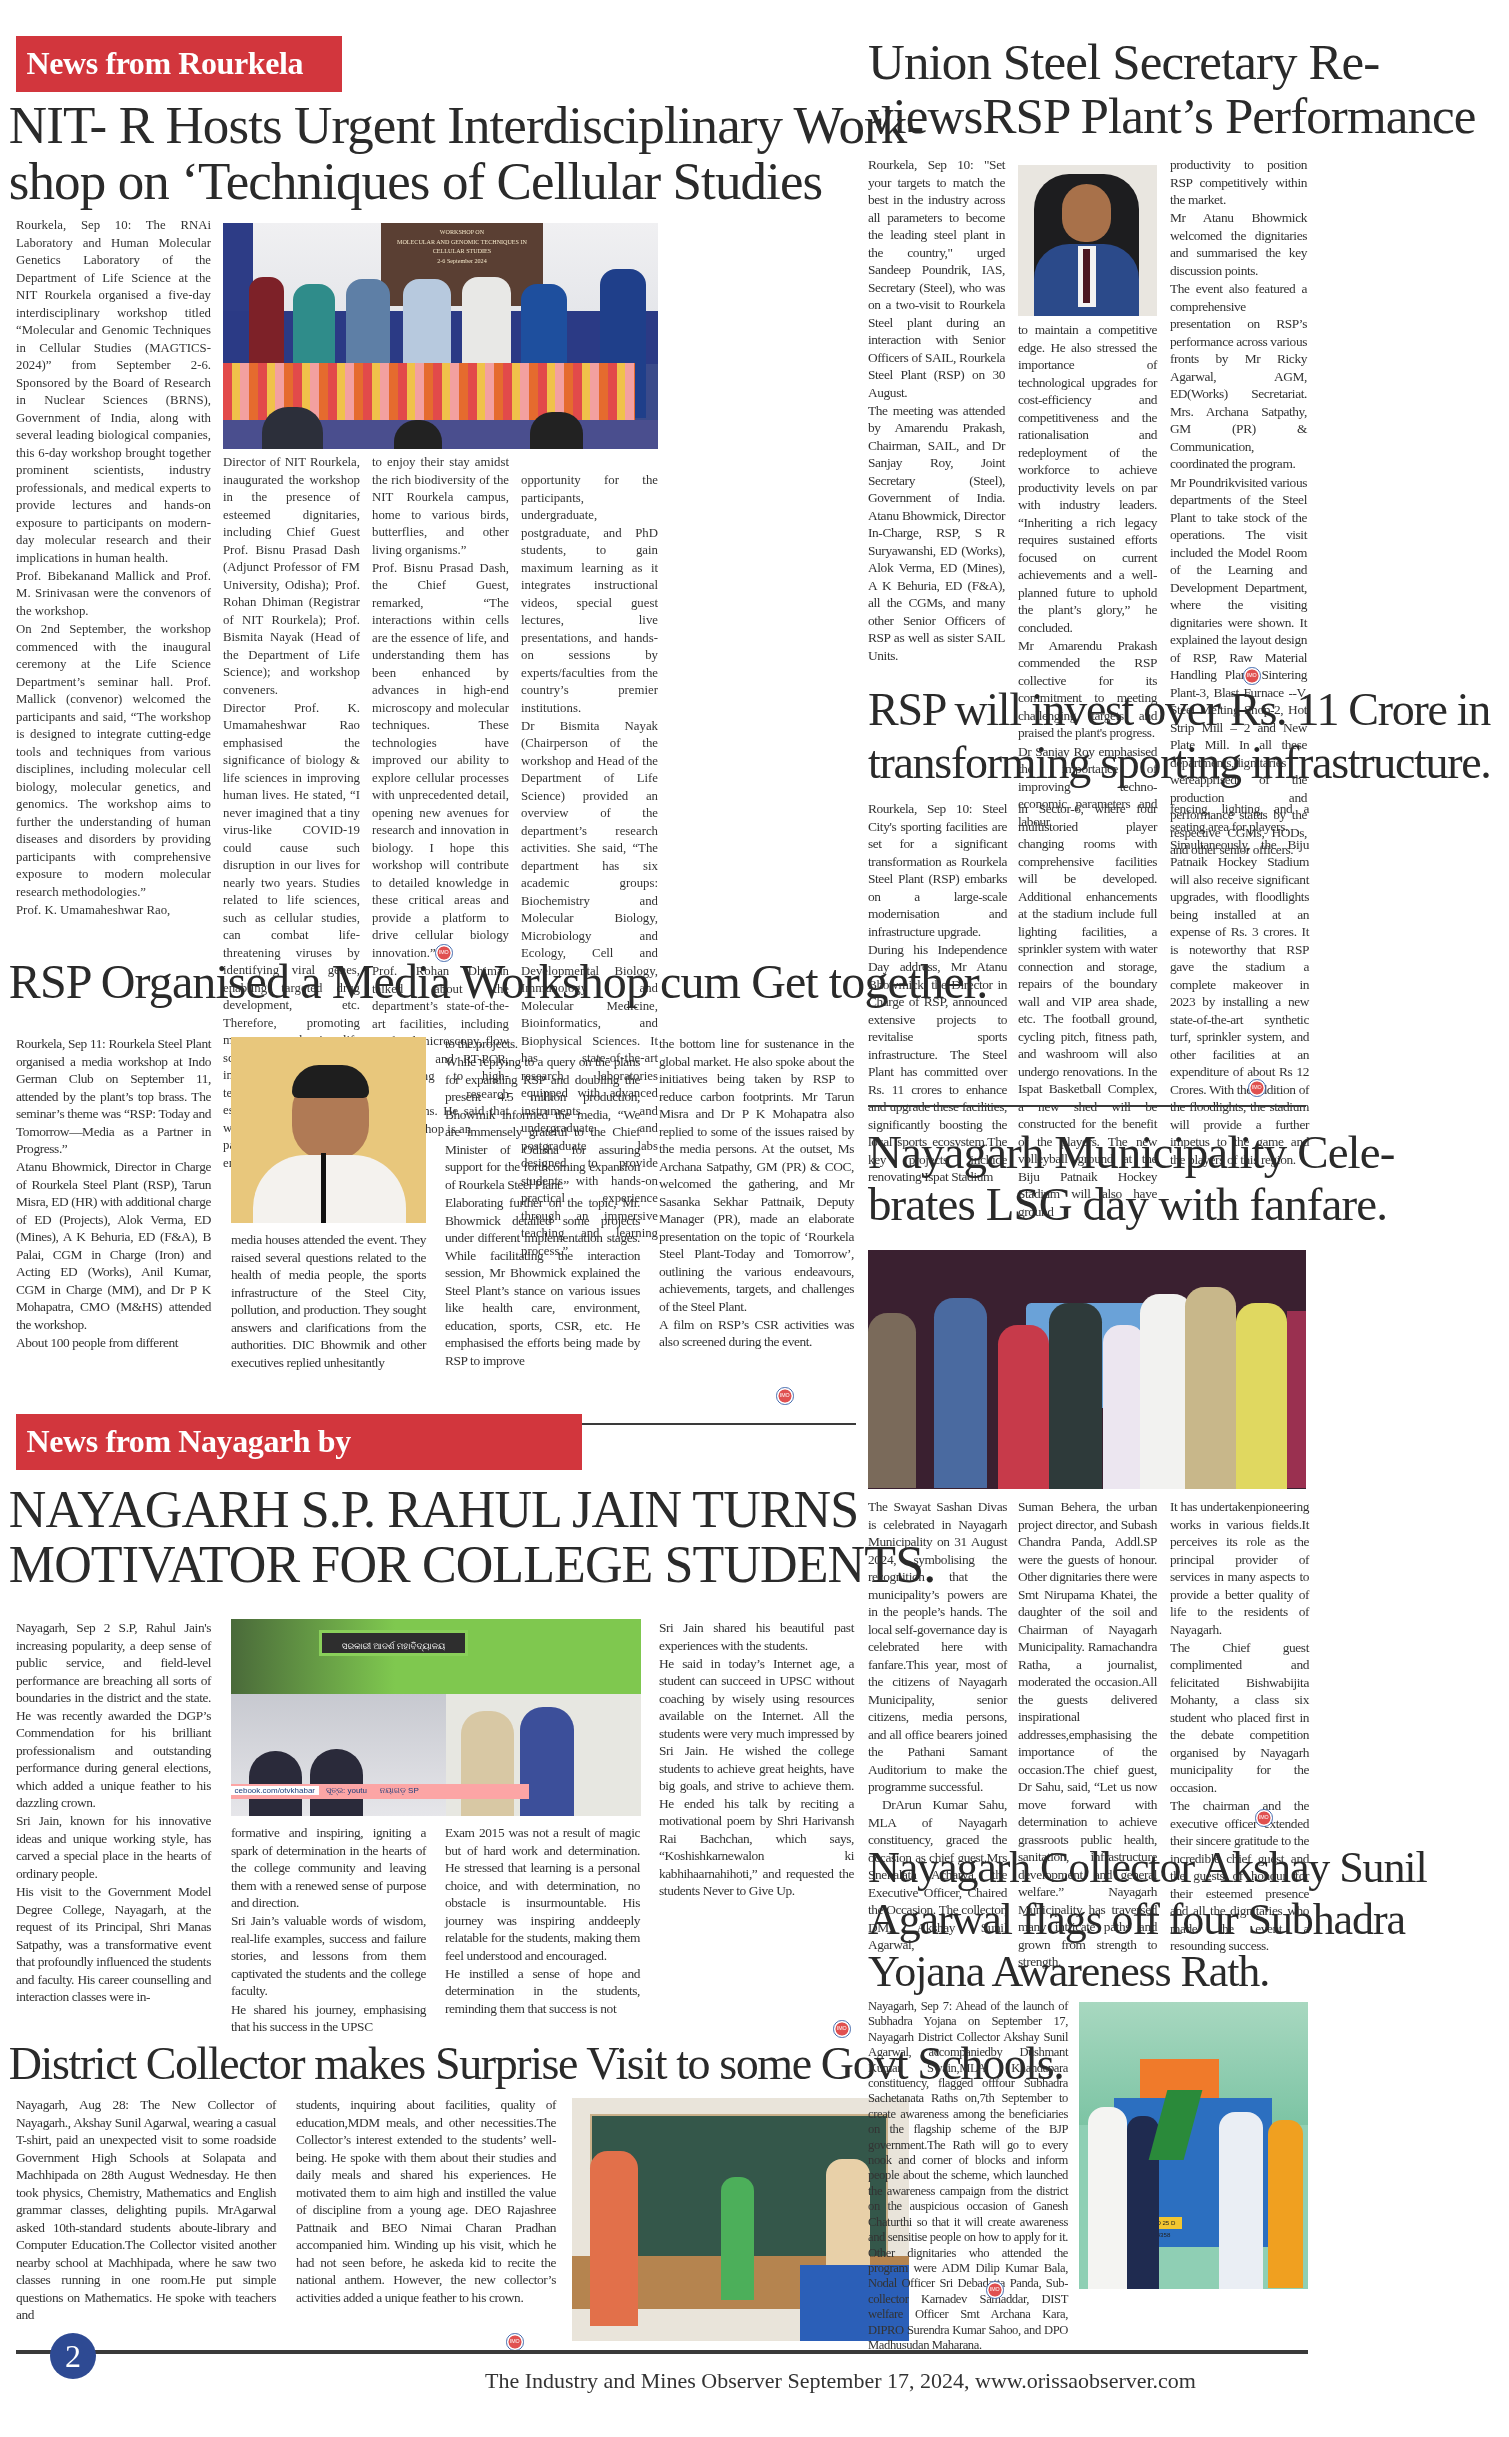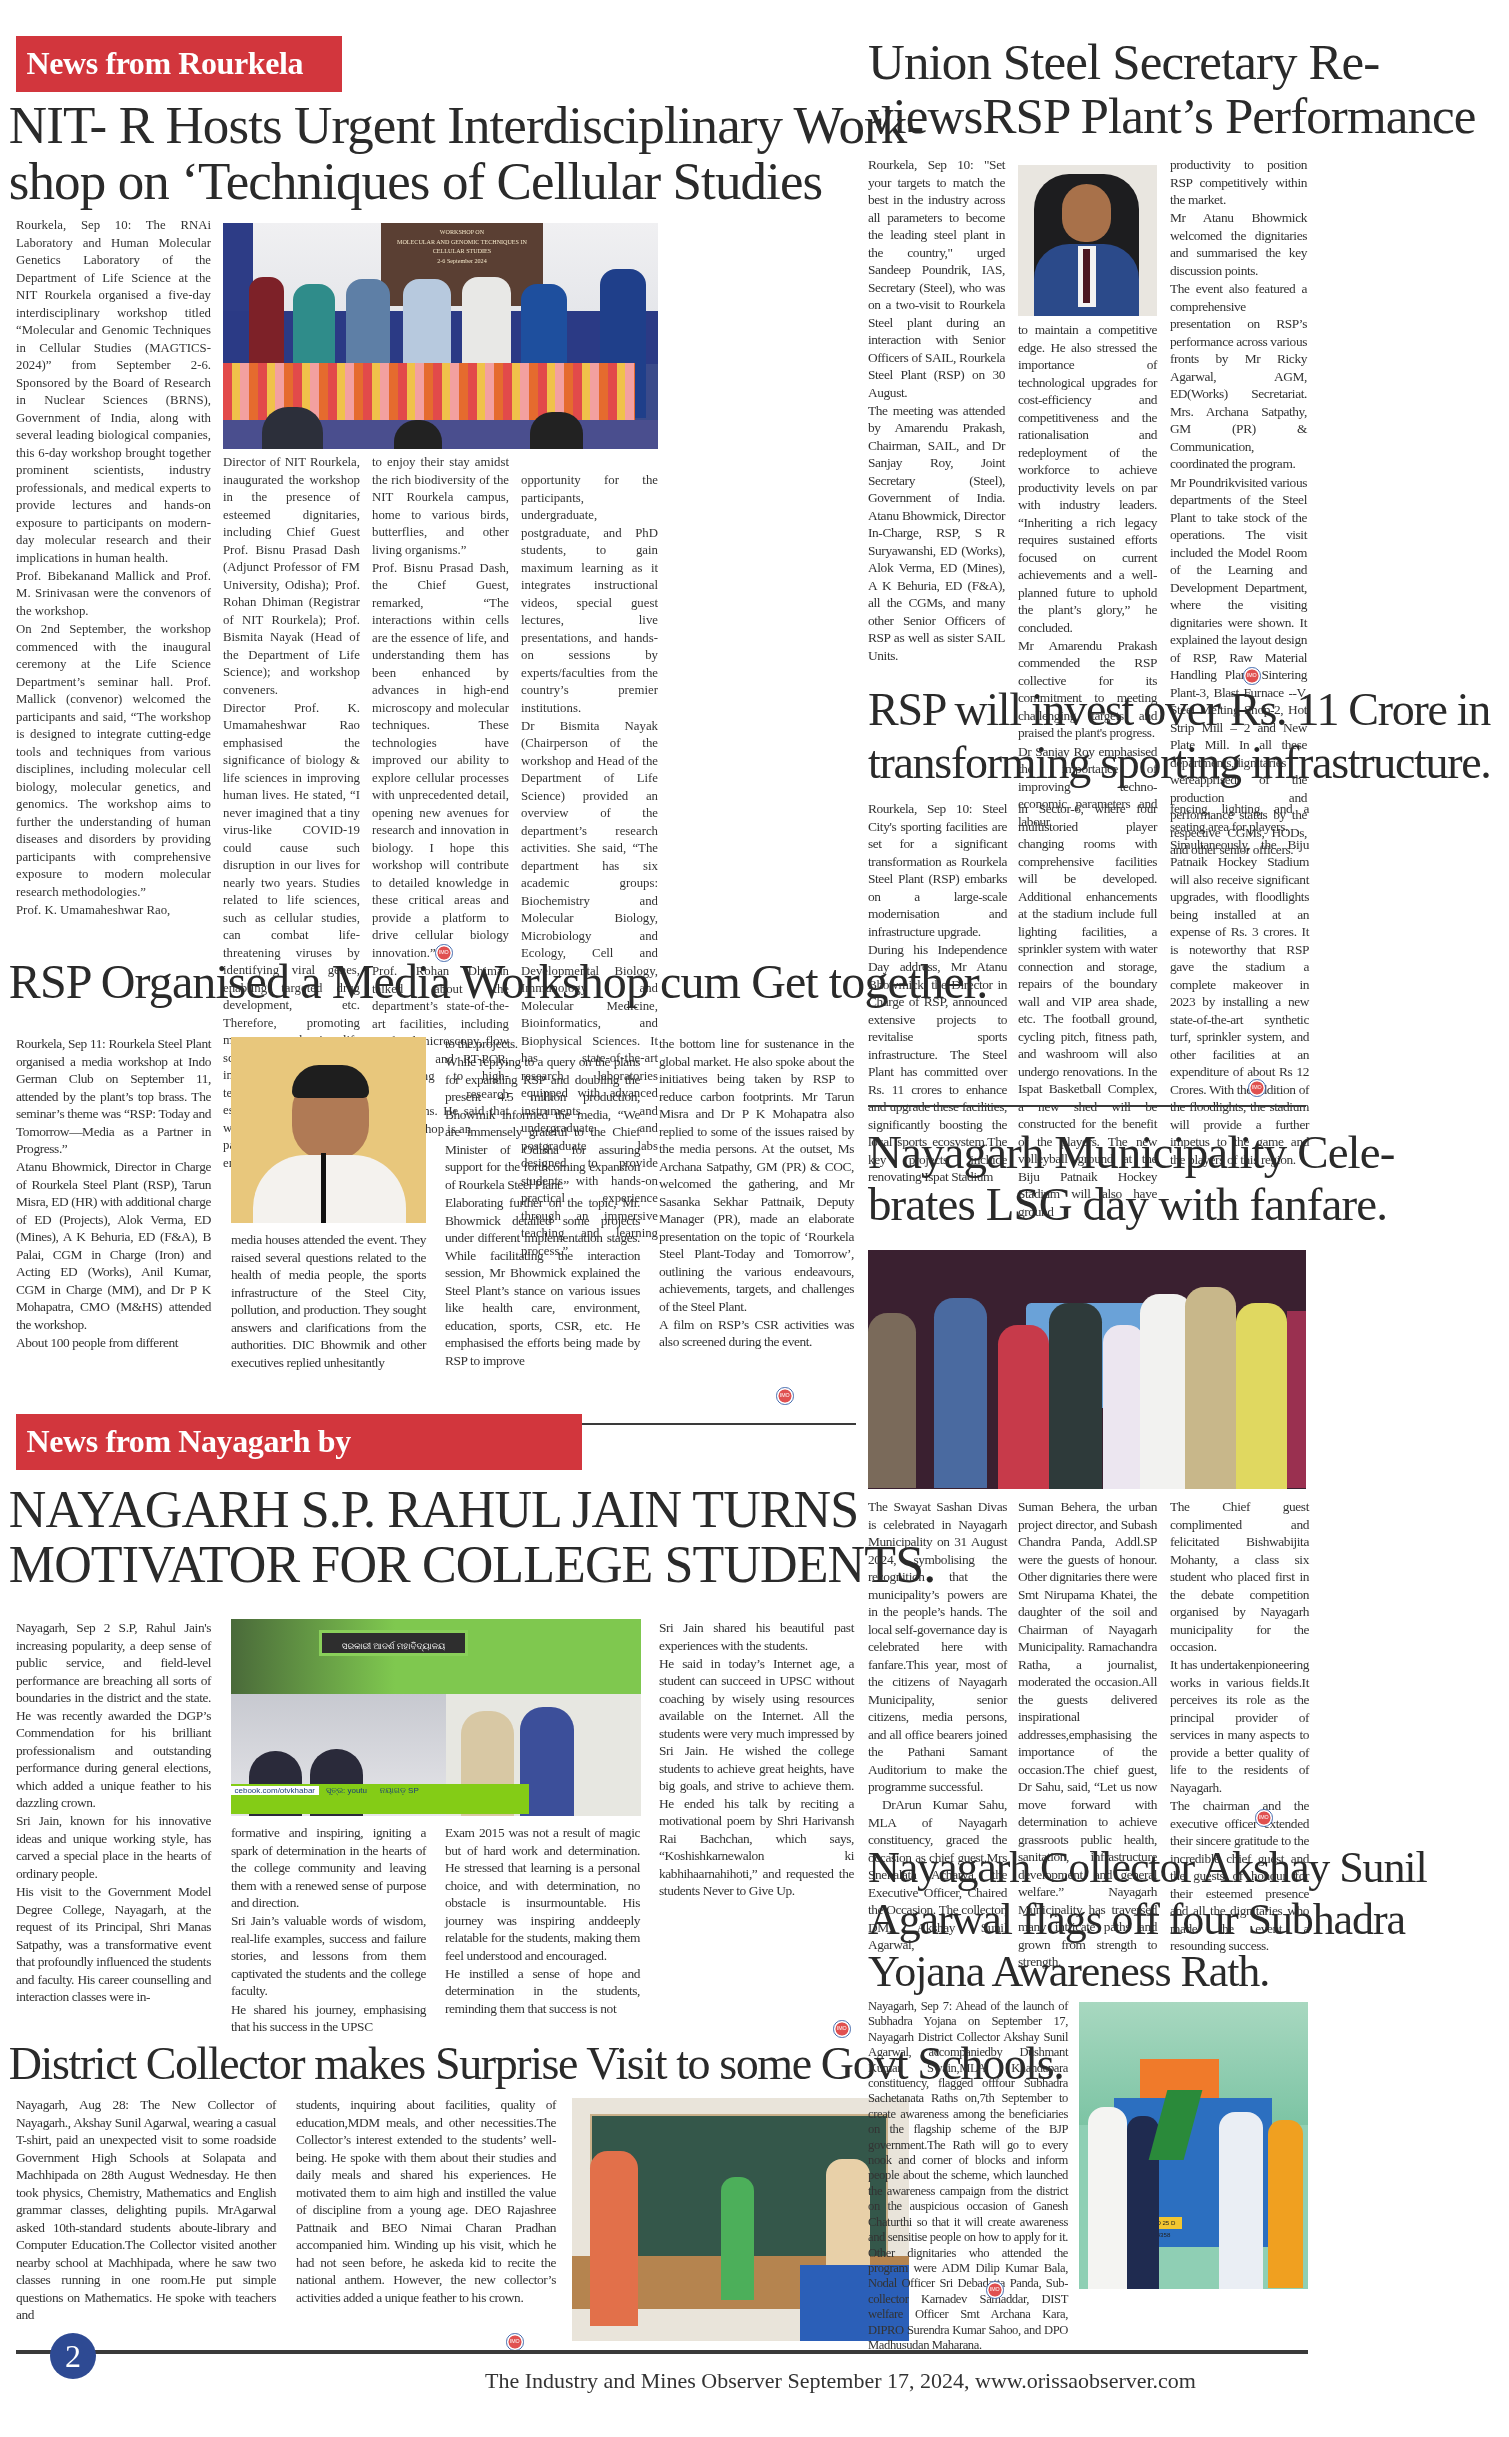--- a/index.html
+++ b/index.html
@@ -130,21 +130,21 @@
   <div style="position:absolute;left:0;top:0;width:410px;height:75px;background:linear-gradient(90deg,#4a6a3a,#7fc84f 40%,#7fc84f);"></div>
   <div style="position:absolute;left:88px;top:10.5px;width:149px;height:26px;background:#2e2e2e;color:#fff;font-size:8.8px;line-height:26px;text-align:center;border:3.5px solid #8ad05a;">
     <span>ସରକାରୀ ଆଦର୍ଶ ମହାବିଦ୍ୟାଳୟ</span>
   </div>
   <div style="position:absolute;left:0;top:75px;width:215px;height:123px;background:linear-gradient(#c7c9d0,#e6e6ea);"></div>
   <div style="position:absolute;left:17.5px;top:132px;width:53px;height:66px;background:#2a2a3a;border-radius:26px 26px 0 0;"></div>
   <div style="position:absolute;left:79px;top:130px;width:53px;height:68px;background:#2a2a3a;border-radius:26px 26px 0 0;"></div>
   <div style="position:absolute;left:215px;top:75px;width:195px;height:123px;background:#e7e7e1;"></div>
   <div style="position:absolute;left:230px;top:92px;width:53px;height:105px;background:#d8c8a4;border-radius:23px 23px 0 0;"></div>
   <div style="position:absolute;left:289px;top:88px;width:54px;height:110px;background:#3c4f9a;border-radius:23px 23px 0 0;"></div>
-  <div style="position:absolute;left:0;top:165px;width:298px;height:30px;background:#84cc16;font-family:'Liberation Sans',sans-serif;font-size:8px;line-height:14px;color:#1a3b7a;white-space:nowrap;">
+  <div style="position:absolute;left:0;top:165px;width:298px;height:15px;background:#fca5a5;font-family:'Liberation Sans',sans-serif;font-size:8px;line-height:14px;color:#1a3b7a;white-space:nowrap;">
     <span style="background:#fff;padding:0 3.5px;">cebook.com/otvkhabar</span>
     <span style="padding:0 5.3px;">ସୂତ୍ର: youtu</span>
     <span style="padding:0 5.3px;">ନୟାଗଡ଼ SP</span>
   </div>
 </div>
 
 <div class="abs col cond" style="left:231px;top:1824px;width:195px;">
   <p>formative and inspiring, igniting a spark of determination in the hearts of the college community and leaving them with a renewed sense of purpose and direction.</p>
   <p>Sri Jain’s valuable words of wisdom, real-life examples, success and failure stories, and lessons from them captivated the students and the college faculty.</p>
   <p>He shared his journey, emphasising that his success in the UPSC</p>
@@ -248,22 +248,22 @@
 </div>
 
 <div class="abs col cond" style="left:868px;top:1498px;width:139px;">
   <p>The Swayat Sashan Divas is celebrated in Nayagarh Municipality on 31 August 2024, symbolising the recognition that the municipality’s powers are in the people’s hands. The local self-governance day is celebrated here with fanfare.This year, most of the citizens of Nayagarh Municipality, senior citizens, media persons, and all office bearers joined the Pathani Samant Auditorium to make the programme successful.</p>
   <p style="text-indent:14px;">DrArun Kumar Sahu, MLA of Nayagarh constituency, graced the occasion as chief guest.Mrs Snehalata Acharya, the Executive Officer, Chaired the Occasion. The collector, DM, Akshay Sunil Agarwal,</p>
 </div>
 <div class="abs col cond" style="left:1018px;top:1498px;width:139px;">
   <p>Suman Behera, the urban project director, and Subash Chandra Panda, Addl.SP were the guests of honour. Other dignitaries there were Smt Nirupama Khatei, the daughter of the soil and Chairman of Nayagarh Municipality. Ramachandra Ratha, a journalist, moderated the occasion.All the guests delivered inspirational addresses,emphasising the importance of the occasion.The chief guest, Dr Sahu, said, “Let us now move forward with determination to achieve grassroots public health, sanitation, infrastructure development, and general welfare.” Nayagarh Municipality has traversed many intricate paths and grown from strength to strength.</p>
 </div>
 <div class="abs col cond" style="left:1170px;top:1498px;width:139px;">
+  <p>It has undertakenpioneering works in various fields.It perceives its role as the principal provider of services in many aspects to provide a better quality of life to the residents of Nayagarh.</p>
   <p>The Chief guest complimented and felicitated Bishwabijita Mohanty, a class six student who placed first in the debate competition organised by Nayagarh municipality for the occasion.</p>
-  <p>It has undertakenpioneering works in various fields.It perceives its role as the principal provider of services in many aspects to provide a better quality of life to the residents of Nayagarh.</p>
   <p>The chairman and the executive officer extended their sincere gratitude to the incredible chief guest and the guests of honour for their esteemed presence and all the dignitaries who made the event a resounding success.</p>
 </div>
 <span class="abs imo" style="left:1255px;top:1809px;margin:0;">IMO</span>
 
 <div class="abs headline" style="left:868px;top:1842px;font-size:44px;line-height:1.18;letter-spacing:-1.1px;">
   <div>Nayagarh Collector Akshay Sunil</div>
   <div>Agarwal flags off four Subhadra</div>
   <div>Yojana Awareness Rath.</div>
 </div>
 <div class="abs col cond" style="left:868px;top:1999px;width:200px;font-size:12.6px;line-height:15.4px;">

